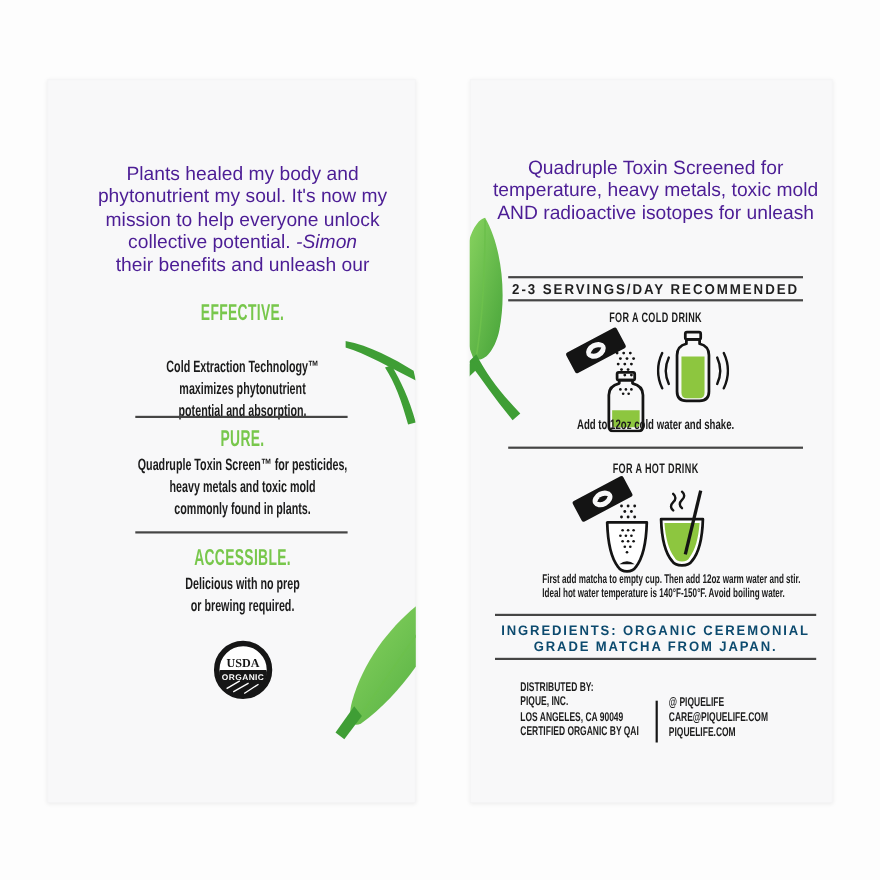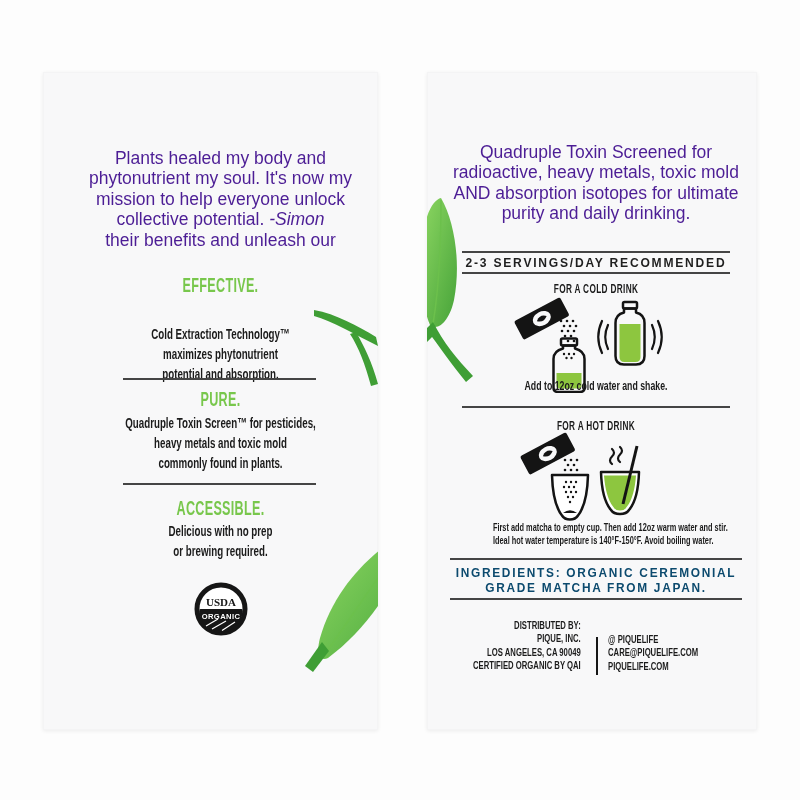--- a/index.html
+++ b/index.html
@@ -152,23 +152,22 @@
     <path d="M30 6 C 44 30, 50 72, 43 108 C 39 127, 28 140, 19 133 C 7 104, 5 58, 15 28 C 19 14, 25 7, 30 6 Z" fill="url(#lgB)"></path>
     <path d="M30 8 C 30 44, 28 96, 22 132" stroke="#6cc04c" stroke-width="1.5" fill="none"></path>
     <path d="M22 130 C 32 150, 46 167, 62 184 L 55 190 C 40 172, 28 154, 15 137 Z" fill="#3f9e35"></path>
     <path d="M18 136 C 10 146, 2 152, -6 158 L -2 166 C 8 158, 16 150, 24 142 Z" fill="#3f9e35"></path>
   </svg>
 
   <div class="content">
 
     <div class="abs serif-green" style="top:70px;">
       <div>Quadruple Toxin Screened for</div>
-      <div>radioactive, heavy metals, toxic mold</div>
-      <div>AND absorption isotopes for ultimate</div>
-      <div>purity and daily drinking.</div>
+      <div>temperature, heavy metals, toxic mold</div>
+      <div>AND radioactive isotopes for unleash</div>
     </div>
 
     <div class="lrule" style="top:179px;left:27px;width:268px;"></div>
     <div class="abs spaced-caps" style="top:183px;">2-3 SERVINGS/DAY RECOMMENDED</div>
     <div class="lrule" style="top:200px;left:27px;width:268px;"></div>
 
     <div class="abs mini-head" style="top:210px;">FOR A COLD DRINK</div>
 
     <div class="abs" style="top:223px;height:102px;">
 
@@ -291,21 +290,21 @@
       <div>Ideal hot water temperature is 140°F-150°F. Avoid boiling water.</div>
     </div>
 
     <div class="lrule" style="top:486px;left:15px;width:292px;"></div>
     <div class="abs ingredients" style="top:494px;">
       <div>INGREDIENTS: ORGANIC CEREMONIAL</div>
       <div>GRADE MATCHA FROM JAPAN.</div>
     </div>
     <div class="lrule" style="top:526px;left:15px;width:292px;"></div>
 
-    <div class="distrib" style="position:absolute;left:38px;top:547px;text-align:right;">
+    <div class="distrib" style="position:absolute;left:38px;top:547px;">
       <div>DISTRIBUTED BY:</div>
       <div>PIQUE, INC.</div>
       <div>LOS ANGELES, CA 90049</div>
       <div>CERTIFIED ORGANIC BY QAI</div>
     </div>
     <div class="vbar" style="left:161px;top:565px;height:38px;"></div>
     <div class="distrib" style="position:absolute;left:173px;top:561px;">
       <div>@ PIQUELIFE</div>
       <div>CARE@PIQUELIFE.COM</div>
       <div>PIQUELIFE.COM</div>

